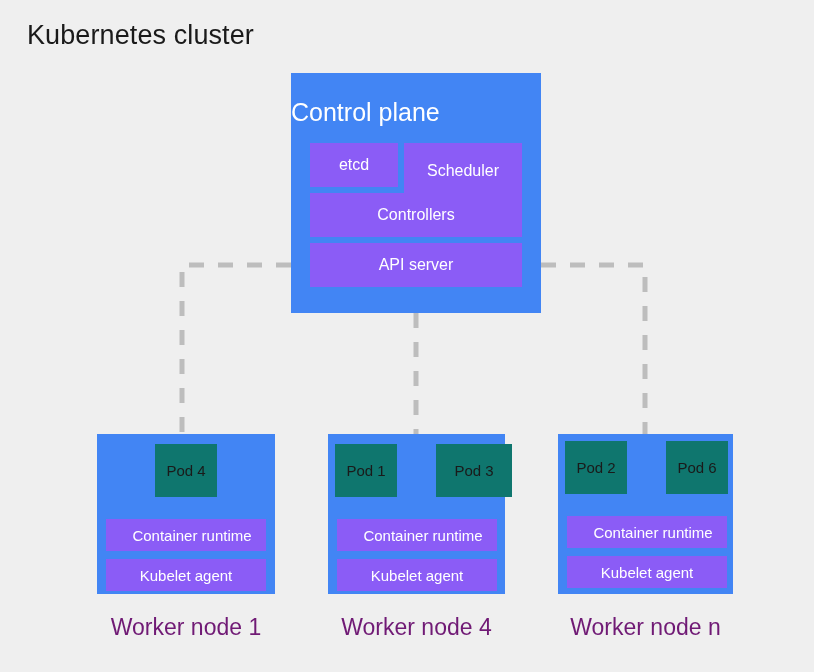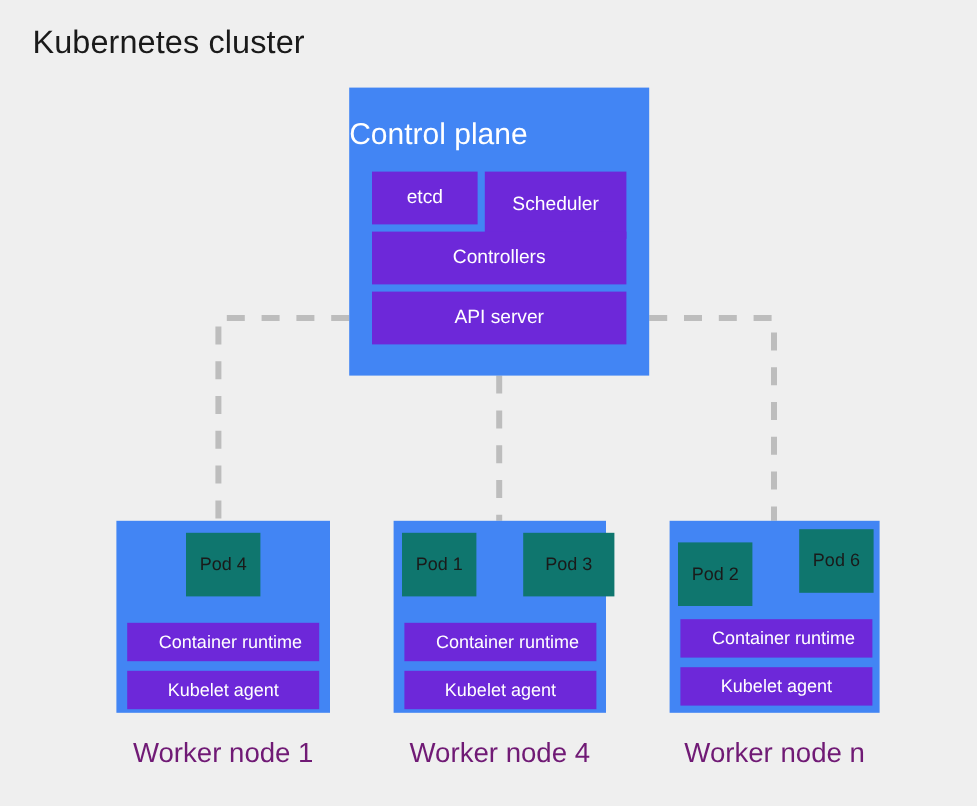--- a/index.html
+++ b/index.html
@@ -63,21 +63,21 @@
     width: 250px;
     text-align: left;
     color: #ffffff;
     font-size: 25px;
     white-space: nowrap;
   }
 
   
   .gray-box {
     position: absolute;
-    background: #6d28d9;
+    background: #8b5cf6;
     color: #ffffff;
     display: flex;
     align-items: center;
     justify-content: center;
     font-size: 16px;
     box-sizing: border-box;
     white-space: nowrap;
   }
 
   #cp-etcd      { left: 19px;  top: 70px;  width: 88px;  height: 44px; }
@@ -108,21 +108,21 @@
     white-space: nowrap;
     text-align: right;
   }
 
   
   #n1-pod-a { left: 58px; top: 10px; width: 62px; height: 53px; }
   
   #n2-pod-a { left: 7px;  top: 10px; width: 62px; height: 53px; }
   #n2-pod-b { left: 108px; top: 10px; width: 76px; height: 53px; }
   
-  #nn-pod-a { left: 7px;  top: 18px;  width: 62px; height: 53px; }
+  #nn-pod-a { left: 7px;  top: 7px;  width: 62px; height: 53px; }
   #nn-pod-b { left: 108px; top: 7px;  width: 62px; height: 53px; }
 
   
   .node-runtime, .node-kubelet {
     position: absolute;
     left: 9px;
     height: 32px;
     font-size: 15px;
   }
   .node-runtime { top: 85px; padding-left: 12px; }

